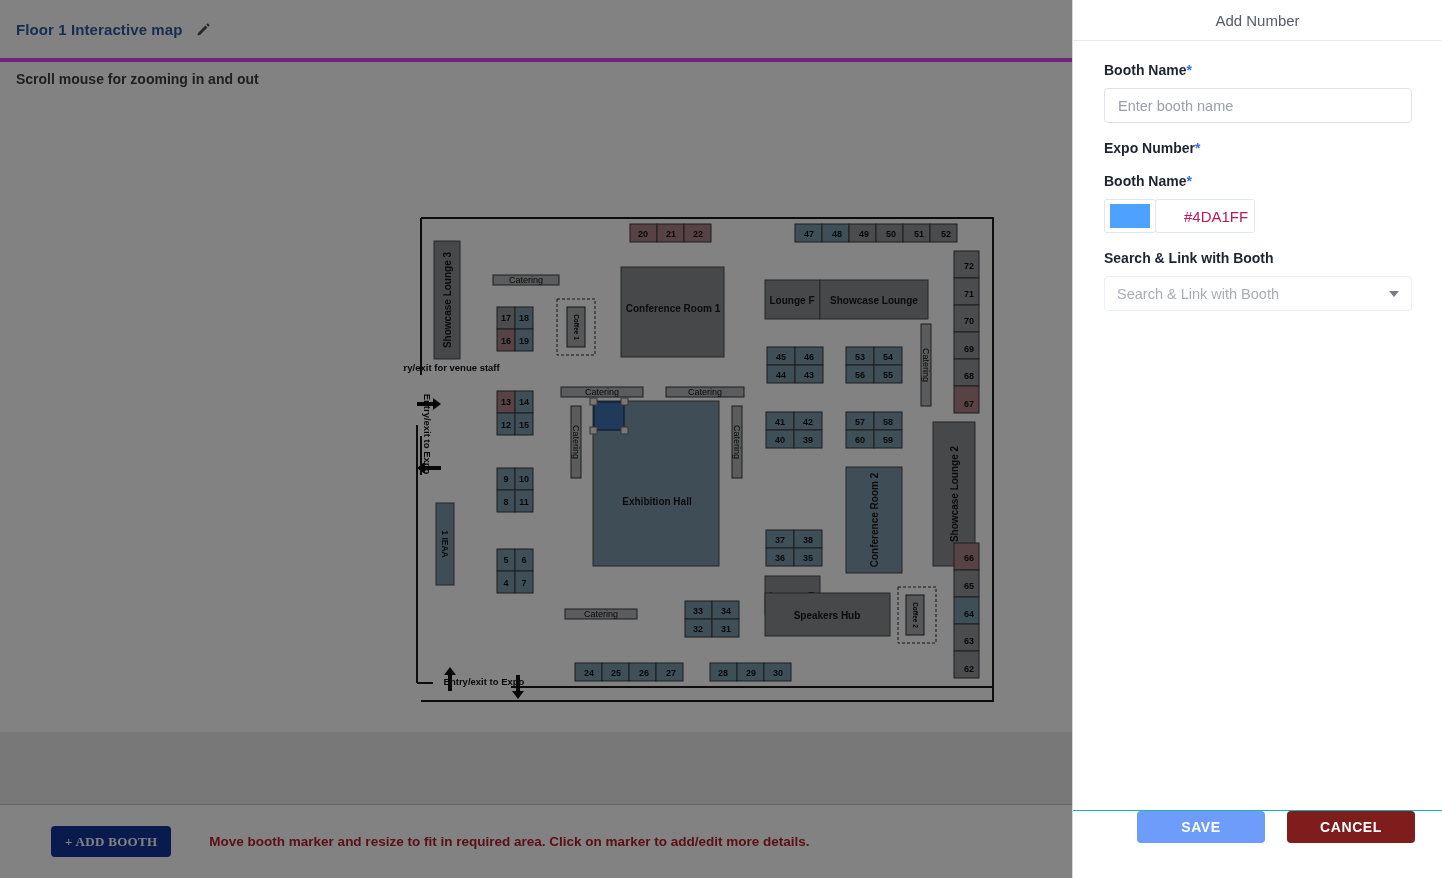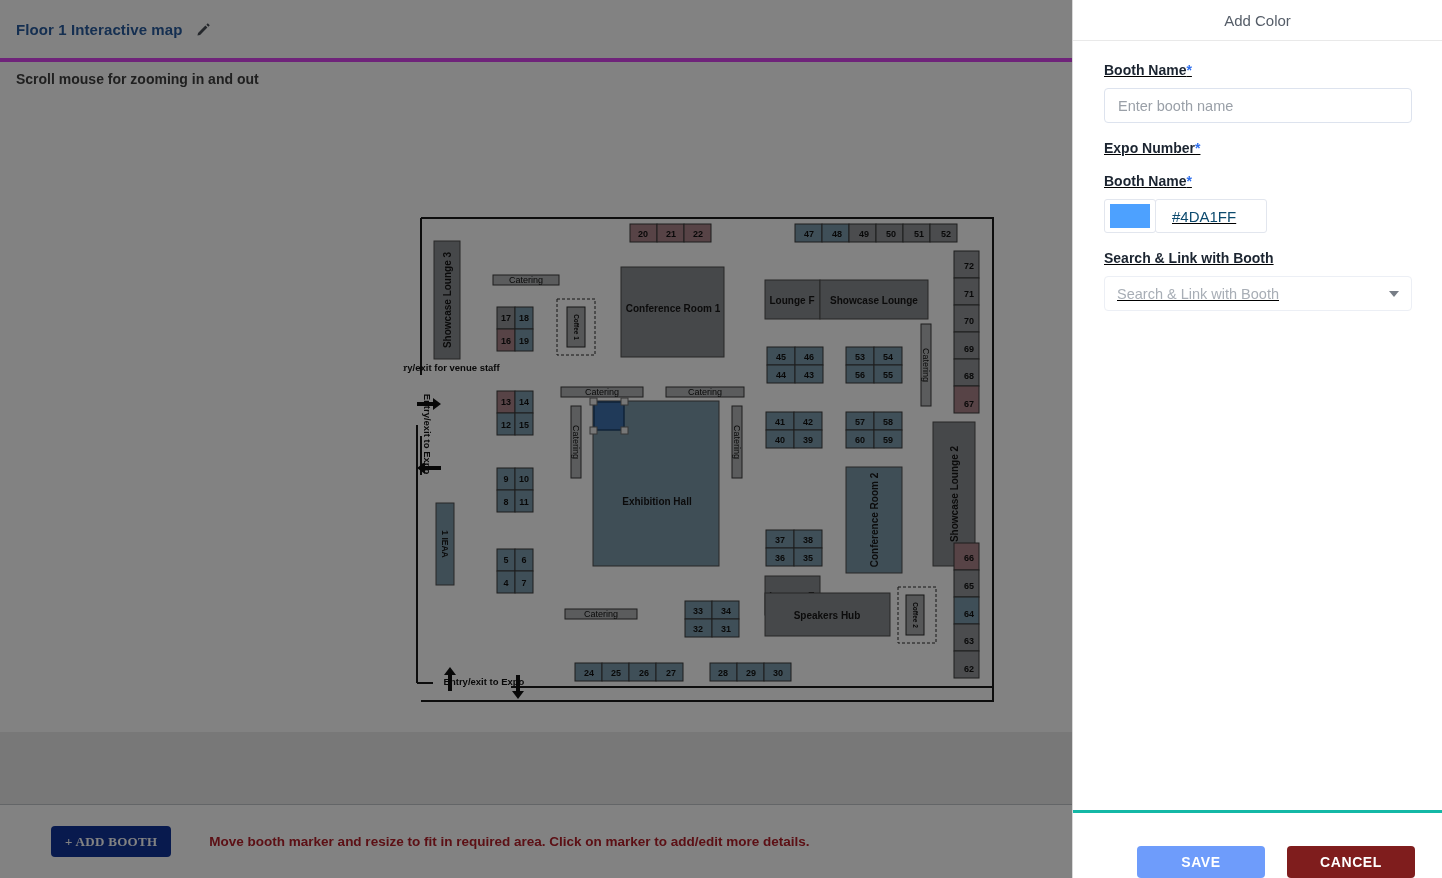--- a/index.html
+++ b/index.html
@@ -79,44 +79,44 @@
   .fld-label {
     font-size:14px; font-weight:bold; color:#1b2430; margin-bottom:10px;
   }
   .req { color:#2f6fed; font-weight:bold; }
   .txt-input {
     width:308px; height:35px; border:1px solid #dde3ee; border-radius:4px;
     padding:0 13px; font-size:14.5px; color:#1b2430; outline:none;
     font-family:"Liberation Sans", sans-serif; background:#fff;
   }
   .txt-input::placeholder { color:#9aa0a8; }
-  .fld-group { margin-bottom:17px;text-decoration:underline; }
+  .fld-group { margin-bottom:17px; }
   .color-row { display:flex; align-items:stretch; height:34px; }
   .swatch-box {
     width:52px; border:1px solid #e2e6ee; border-radius:3px;
     display:flex; align-items:center; justify-content:center; background:#fff;
   }
   .swatch { width:40px; height:24px; }
   .hex-box {
-    margin-left:-1px; width:112px; border:1px solid #e2e6ee; border-radius:3px;
-    display:flex; align-items:center; padding-left:16px;
-    font-size:15px; color:#0c4a6e; background:#fff;
+    margin-left:-1px; width:100px; border:1px solid #e2e6ee; border-radius:3px;
+    display:flex; align-items:center; padding-left:28px;
+    font-size:15px; color:#be185d; background:#fff;
   }
   .select-box {
     width:308px; height:35px; border:1px solid #eceff5; border-radius:4px;
     display:flex; align-items:center; padding:0 12px; background:#fff;
   }
   .select-ph { flex:1; font-size:14.5px; color:#a8aeb6; }
   .caret {
     width:0;height:0;border-left:5px solid transparent;border-right:5px solid transparent;
     border-top:6px solid #777d86;
   }
   .panel-foot {
     position:absolute; left:0; bottom:0; width:370px; height:68px;
-    border-top:3px solid #14b8a6; display:flex; align-items:flex-end;
+    border-top:1px solid #14b8a6; display:flex; align-items:flex-start;
     justify-content:center; gap:22px;padding-left:36px;
   }
   .btn {
     width:128px; height:32px; border:none; border-radius:4px; color:#fff;
     font-size:14px; font-weight:bold; letter-spacing:0.6px; cursor:pointer;
     font-family:"Liberation Sans", sans-serif;
   }
   .btn-save { background:#6e9cfb; }
   .btn-cancel { background:#1f5ff0; }
 </style>
@@ -482,21 +482,21 @@
       <span class="hint-text" style="color: rgb(180, 32, 42); padding-left: 24px;">Move booth marker and resize to fit in required area. Click on marker to add/edit more details.</span>
     </div>
 
     <div class="scrim a"></div>
     <div class="scrim b"></div>
     <div class="scrim c"></div>
   </div>
 
   <div id="panel">
     <div class="panel-head">
-      <span class="panel-head-title">Add Color</span>
+      <span class="panel-head-title">Add Number</span>
     </div>
 
     <div class="panel-body">
 
       <div class="fld-group">
         <div class="fld-label">
           <span>Booth Name</span><span class="req">*</span>
         </div>
         <input class="txt-input" type="text" placeholder="Enter booth name" style="">
       </div>

